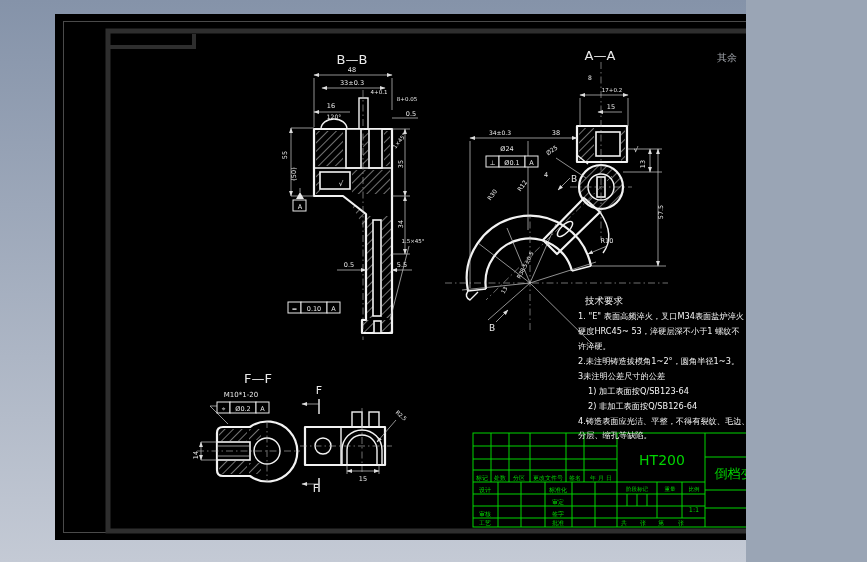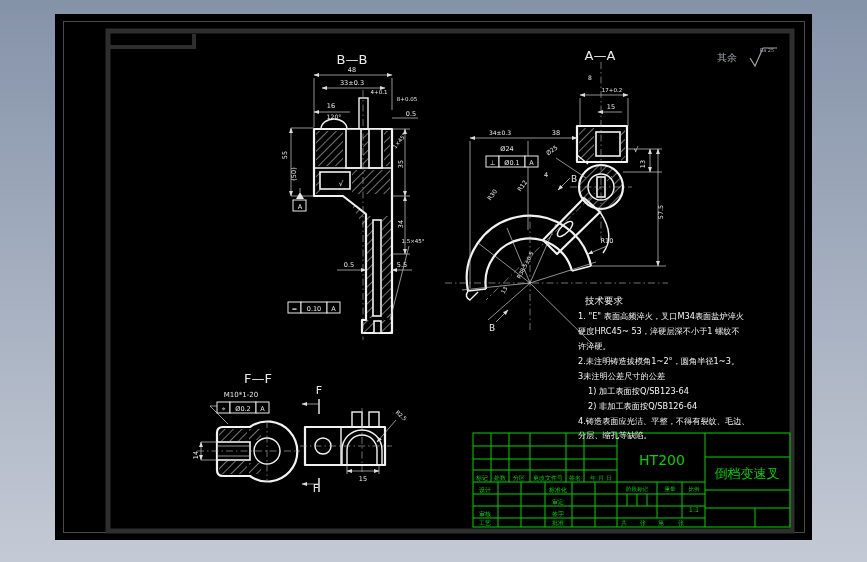--- a/index.html
+++ b/index.html
@@ -1,16 +1,16 @@
 <!DOCTYPE html>
 <html><head>
 <meta charset="utf-8">
 <style>
   html,body{margin:0;padding:0;background:#9aa5b5;}
-  #stage{position:relative;width:867px;height:562px;overflow:hidden;
+  #stage{position:relative;width:746px;height:562px;overflow:hidden;
          font-family:"DejaVu Sans",sans-serif;}
   svg text{font-family:"DejaVu Sans",sans-serif;}
   .outline{stroke:#f2f2f2;stroke-width:2.2;fill:none;stroke-linejoin:round;}
   .outline2{stroke:#f2f2f2;stroke-width:1.4;fill:none;}
   .solidb{stroke:#f2f2f2;stroke-width:1.6;fill:#000;}
   .hatch{fill:url(#h);stroke:none;}
   .thin{stroke:#cfcfcf;stroke-width:0.7;fill:none;}
   .diml{stroke:#cfcfcf;stroke-width:0.7;fill:none;}
   .cl{stroke:#b9b9b9;stroke-width:0.6;fill:none;stroke-dasharray:7 3 1.5 3;}
   .green{stroke:#00d400;stroke-width:1;fill:none;}

